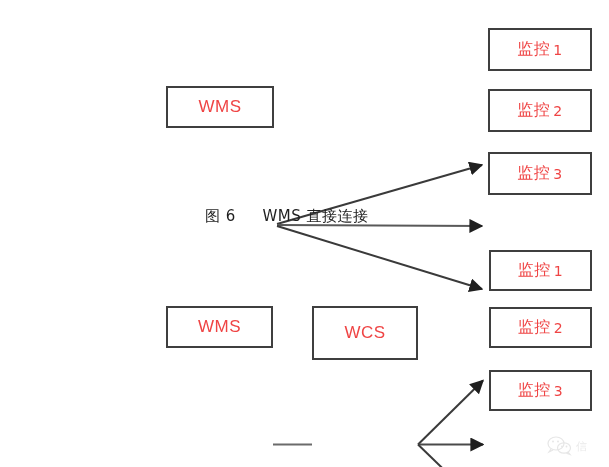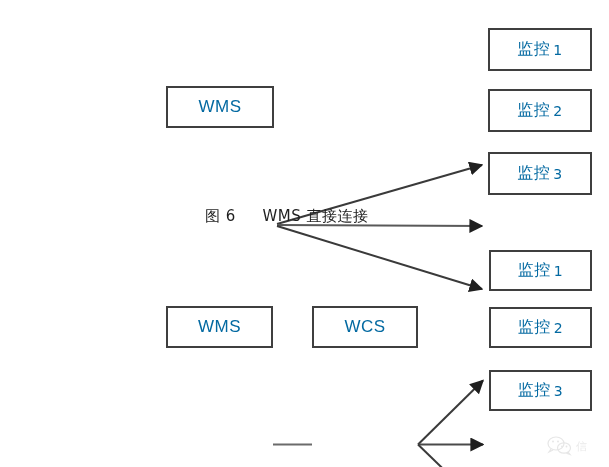--- a/index.html
+++ b/index.html
@@ -30,21 +30,21 @@
   #figure-2 { top: 235px; height: 232px; }
 
   .node {
     position: absolute;
     box-sizing: border-box;
     border: 2px solid #3f3f3f;
     background: #ffffff;
     display: flex;
     align-items: center;
     justify-content: center;
-    color: #0369a1;
+    color: #ef4444;
     letter-spacing: 0.5px;
   }
   .node.latin {
     font-size: 17px;
     font-family: "Liberation Sans", "DejaVu Sans", sans-serif;
   }
   .node.cjk {
     font-size: 16px;
     font-family: "DejaVu Sans", "Liberation Sans", sans-serif;
   }
@@ -145,21 +145,21 @@
       <line x1="273" y1="92" x2="312" y2="92" stroke="#6b6b6b" stroke-width="2"></line>
       <line x1="418" y1="92" x2="483" y2="28" stroke="#3a3a3a" stroke-width="2" marker-end="url(#arrow2)"></line>
       <line x1="418" y1="92" x2="483" y2="92" stroke="#4a4a4a" stroke-width="2" marker-end="url(#arrow2)"></line>
       <line x1="418" y1="92" x2="483" y2="155" stroke="#3a3a3a" stroke-width="2" marker-end="url(#arrow2)"></line>
     </svg>
 
     <div class="node latin" style="left:166px; top:71px; width:107px; height:42px;">
       <span>WMS</span>
     </div>
 
-    <div class="node latin" style="left:312px; top:71px; width:106px; height:42px;">
+    <div class="node latin" style="left:312px; top:71px; width:106px; height:54px;">
       <span>WCS</span>
     </div>
 
     <div class="node cjk" style="left:489px; top:15px; width:103px; height:41px;">
       <span>监控</span>
       <span class="num">1</span>
     </div>
 
     <div class="node cjk" style="left:489px; top:72px; width:103px; height:41px;">
       <span>监控</span>

